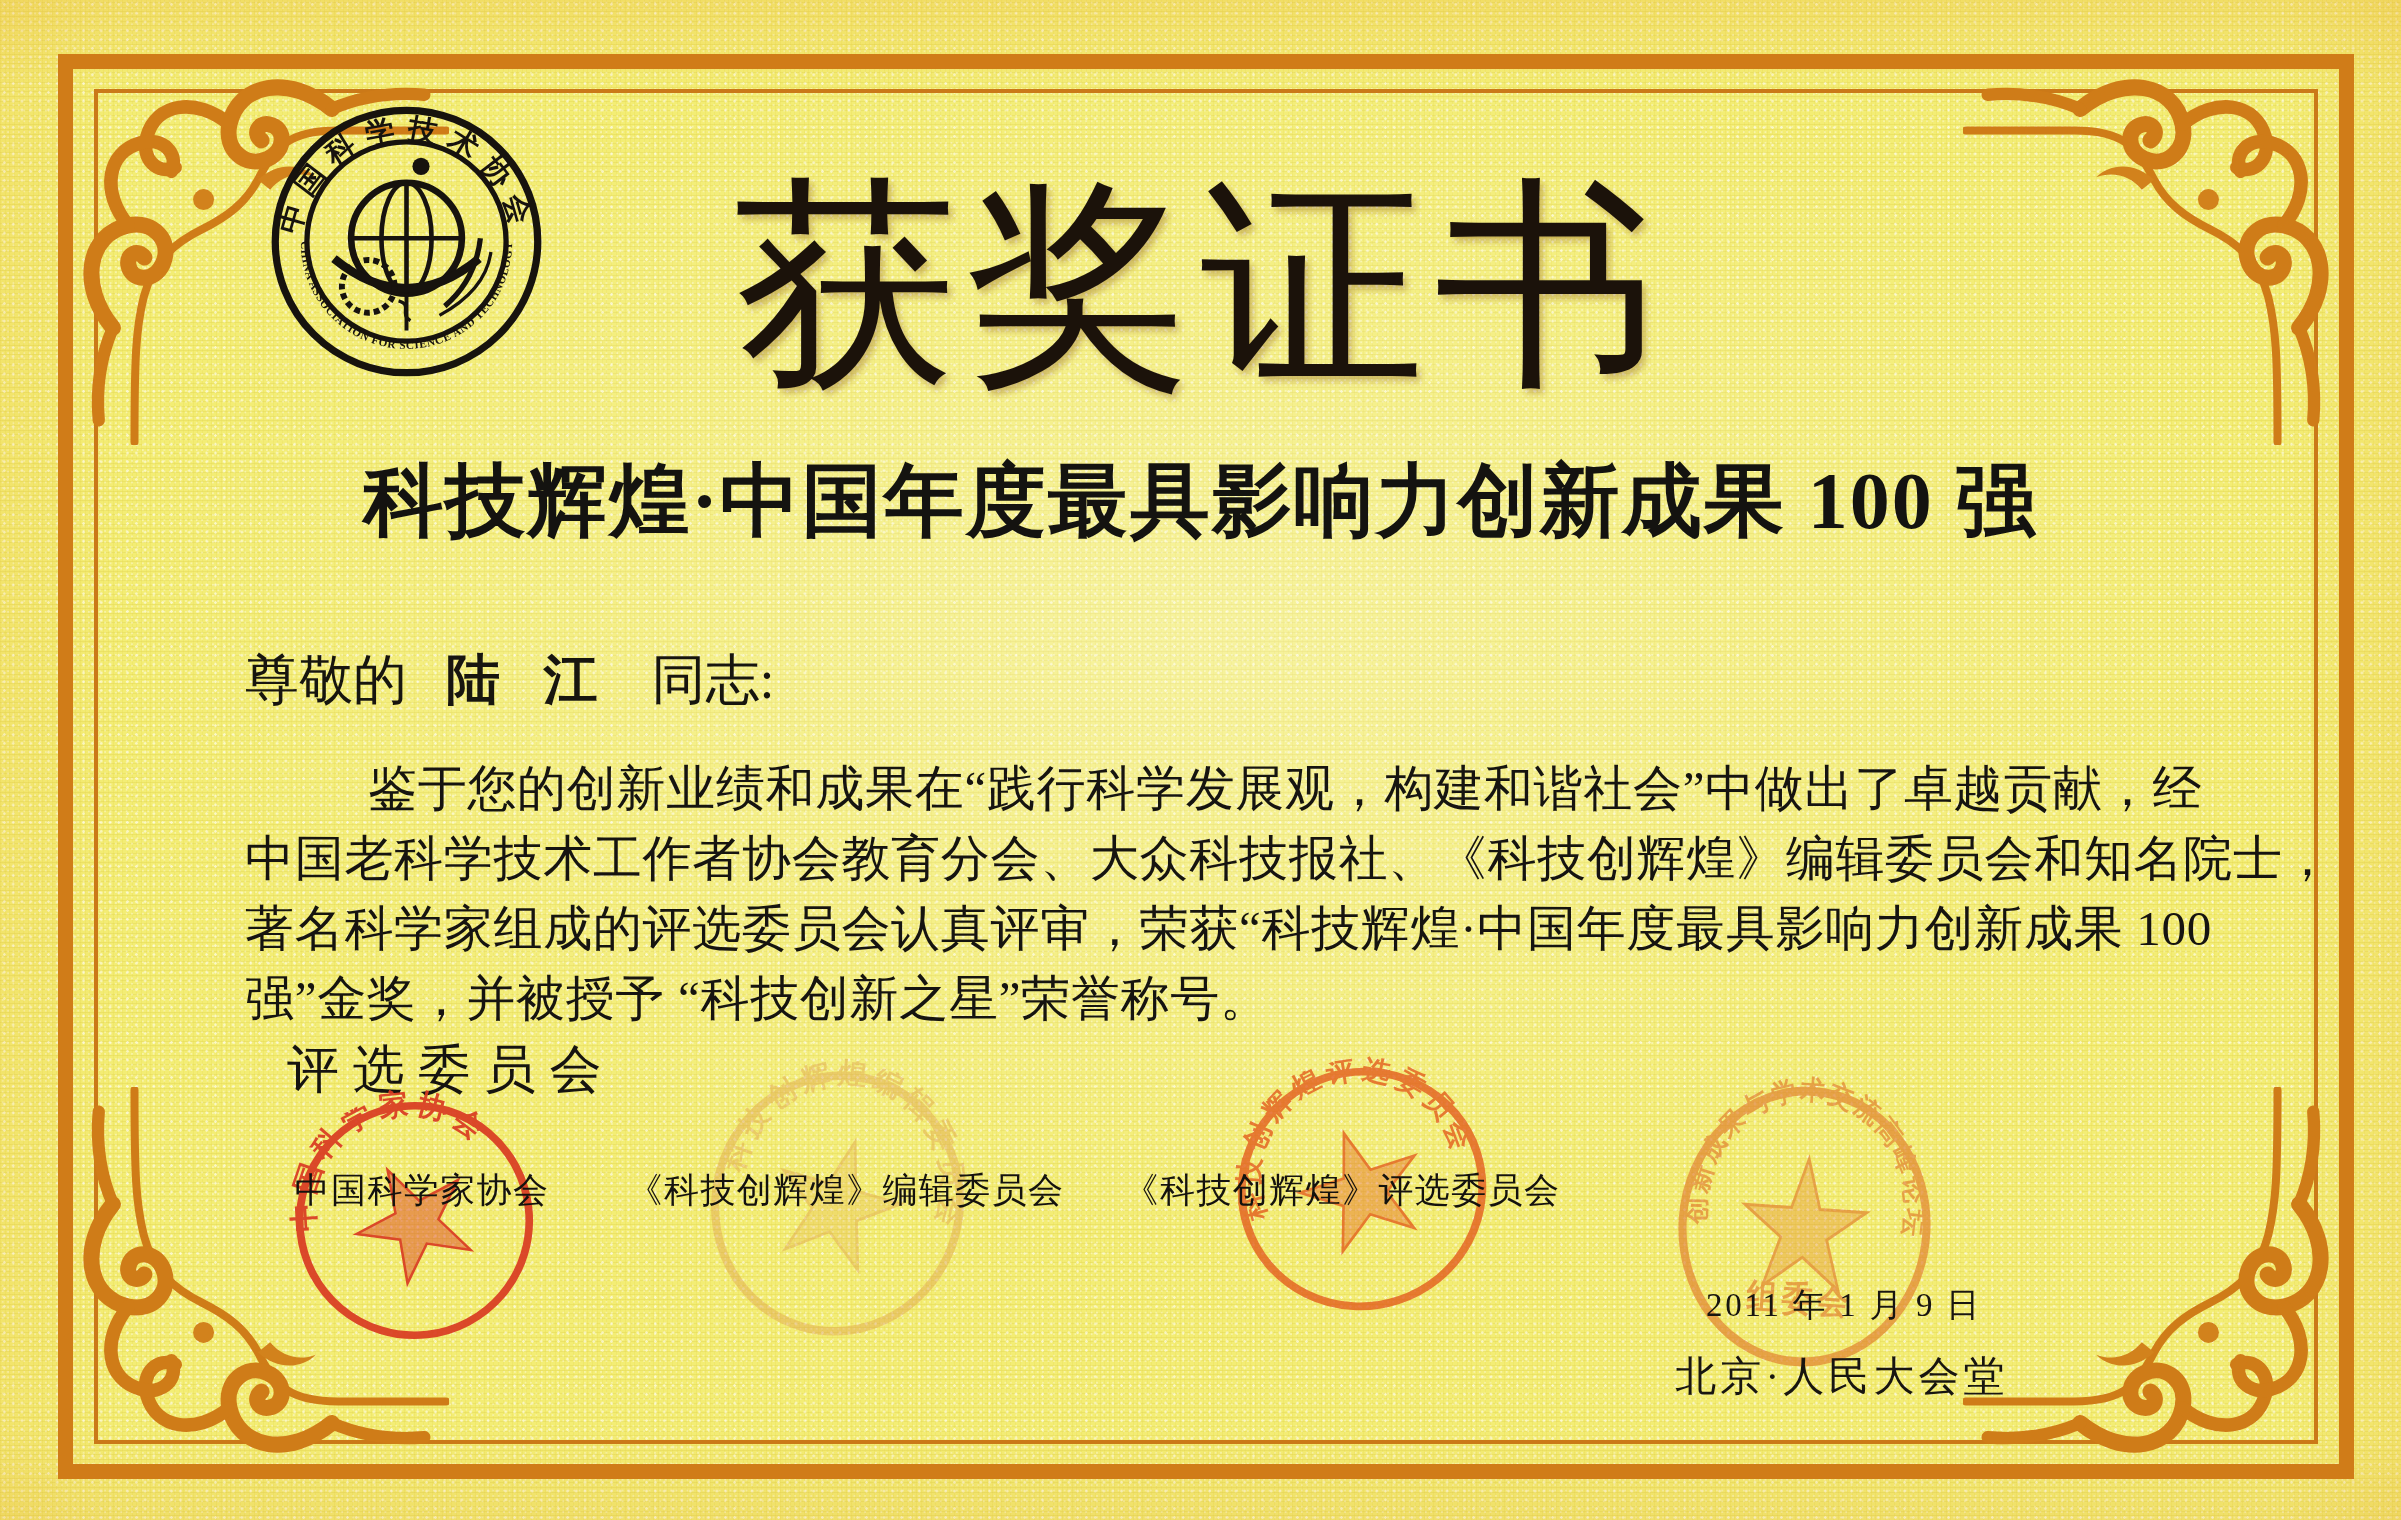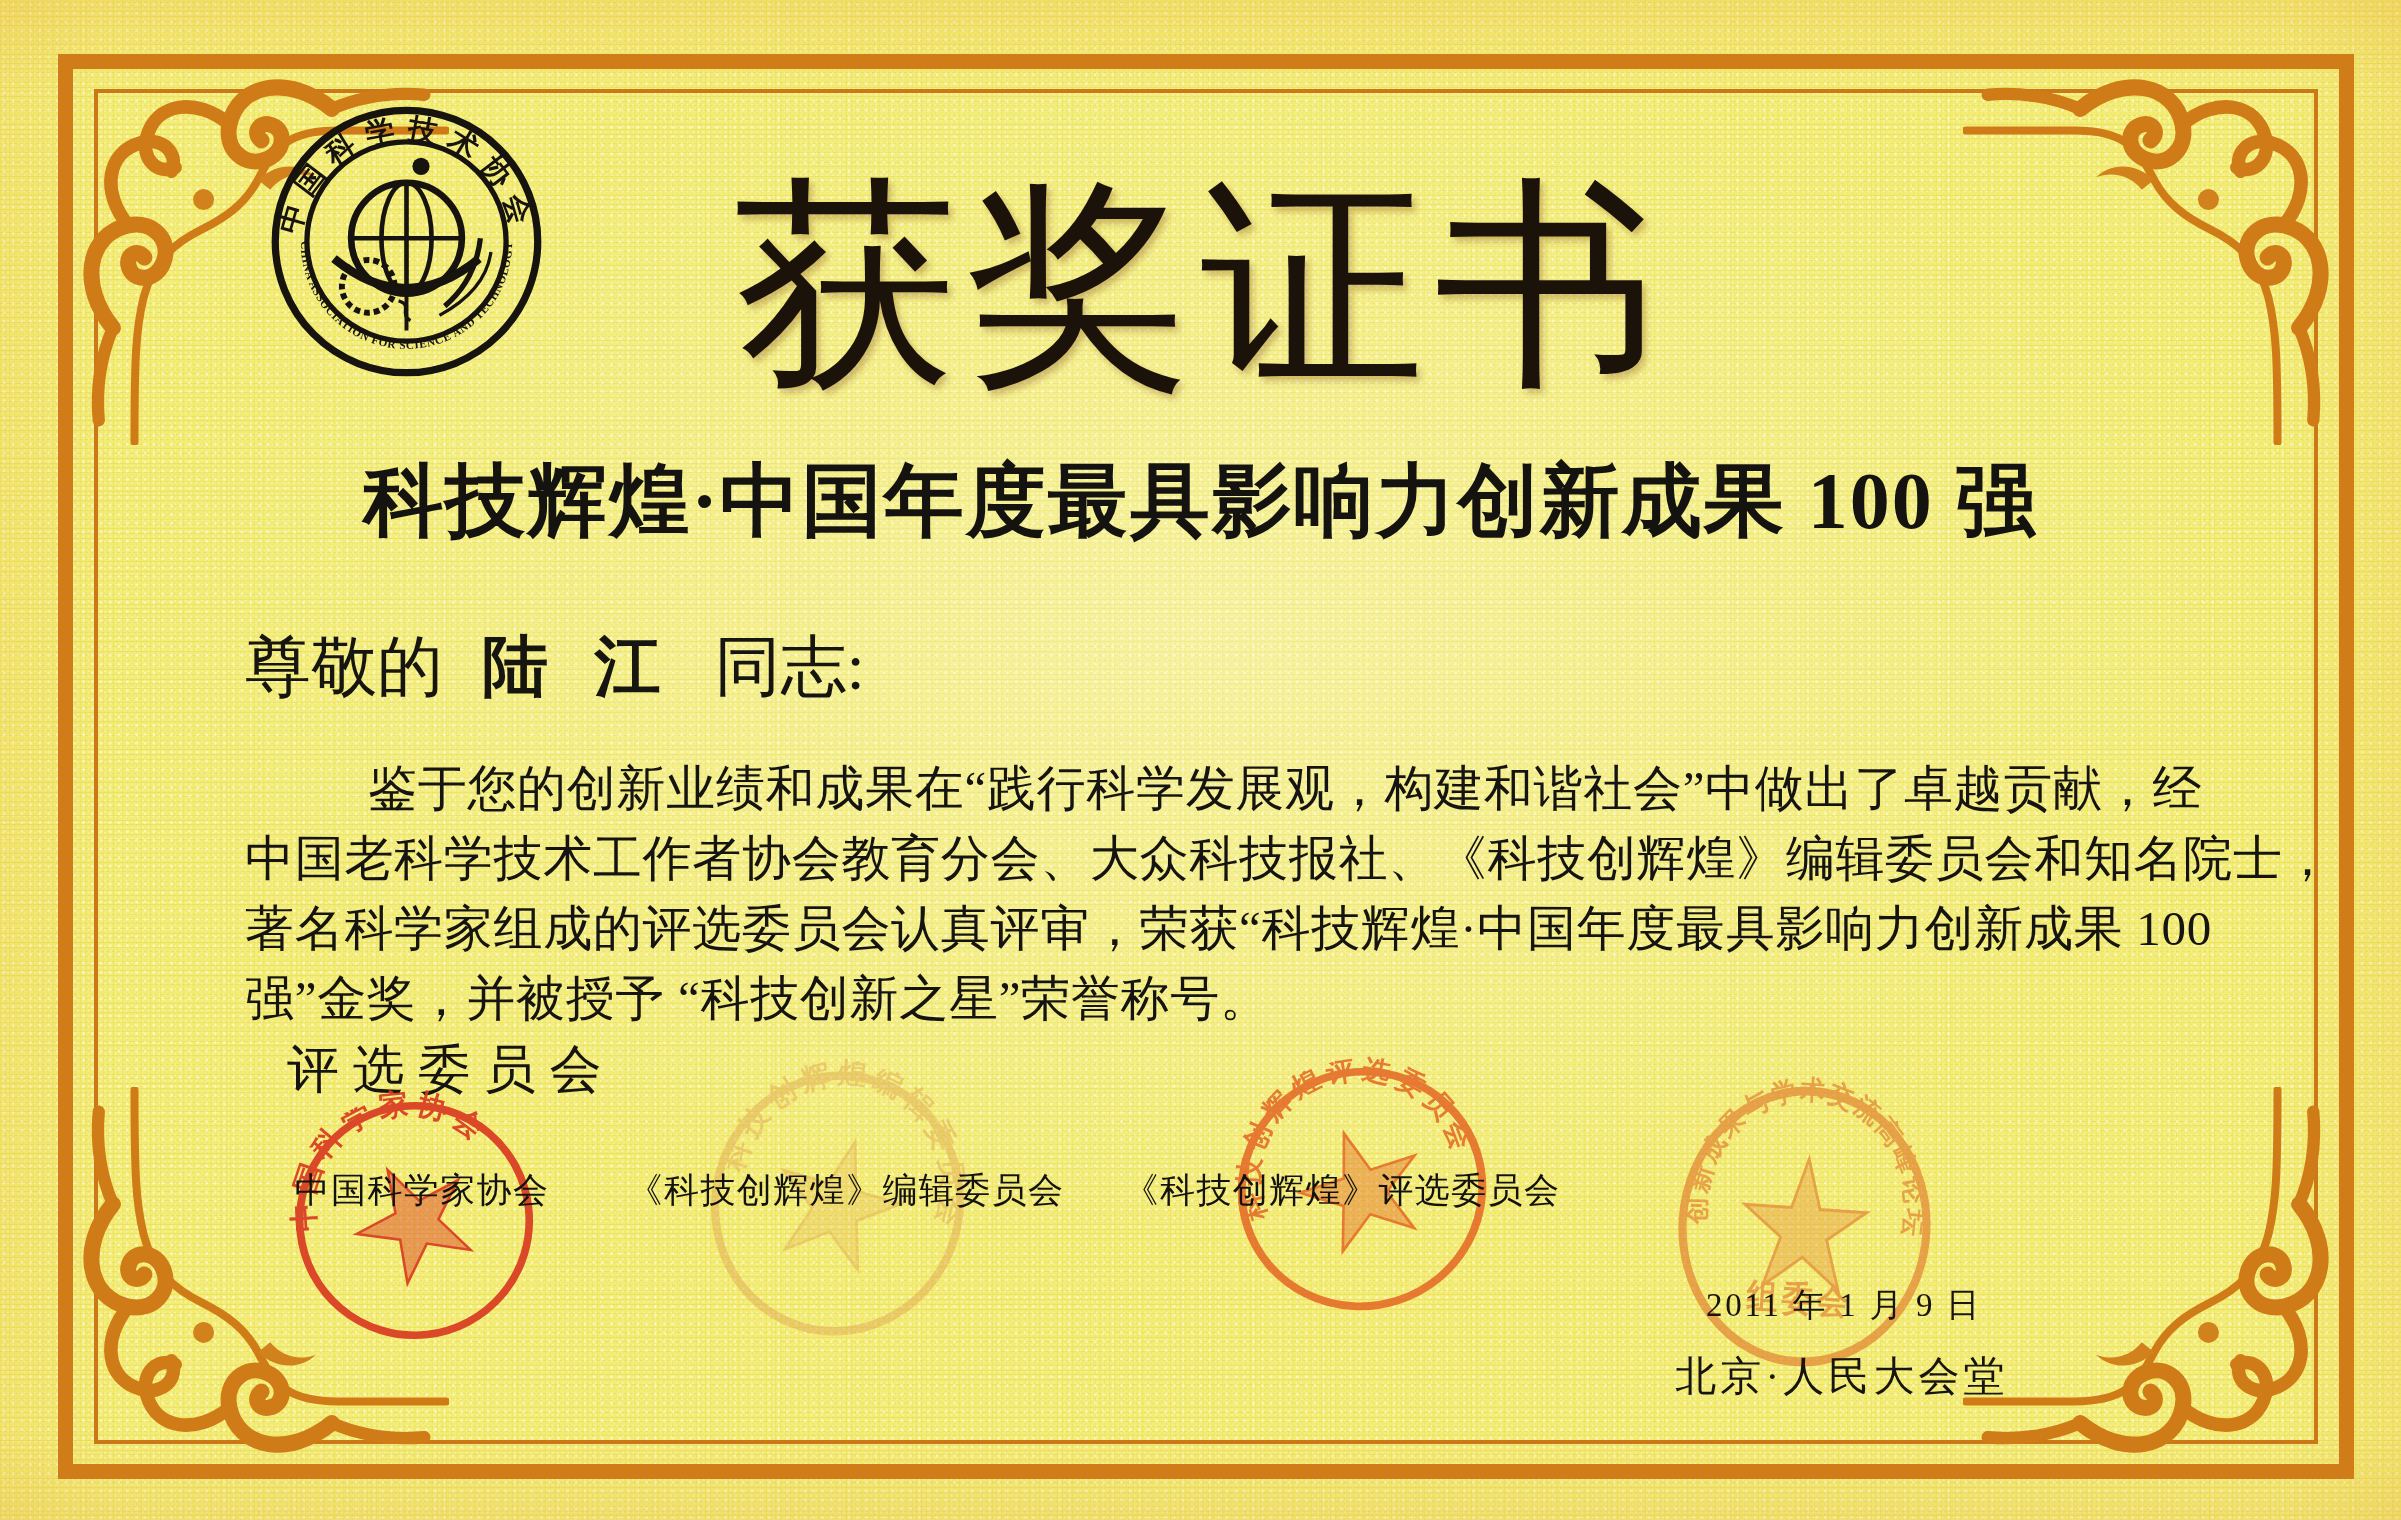--- a/index.html
+++ b/index.html
@@ -39,21 +39,21 @@
   .title{
     position:absolute;left:0;right:0;top:169px;text-align:center;
     font-size:224px;line-height:1.05;font-weight:normal;color:#1b120a;
     letter-spacing:9.5px;
     text-shadow:4.1px 4.7px 6.1px rgba(110,55,10,.28);
   }
   .award-name{
     position:absolute;left:0;right:0;top:448px;text-align:center;
     font-size:80px;font-weight:bold;color:#141310;letter-spacing:2px;
   }
-  .salutation{position:absolute;left:245px;top:622px;font-size:66px;color:#17150f;}
+  .salutation{position:absolute;left:245px;top:644px;font-size:54px;color:#17150f;}
   .salutation .recipient{margin:0 39px;letter-spacing:15px;font-weight:bold;}
   .body-block{position:absolute;left:245px;top:754px;width:1918px;color:#161410;}
   .body-line{font-size:49px;line-height:70px;height:70px;white-space:nowrap;letter-spacing:0.7px;}
   .body-line.indent{text-indent:123px;}
   .body-closing{font-size:52px;line-height:70px;margin-top:1.4px;text-indent:42px;letter-spacing:13.6px;}
 
   .sig-label{
     position:absolute;top:1167px;transform:translateX(-50%);
     font-size:35px;color:#14120e;white-space:nowrap;z-index:4;letter-spacing:1.4px;
   }

